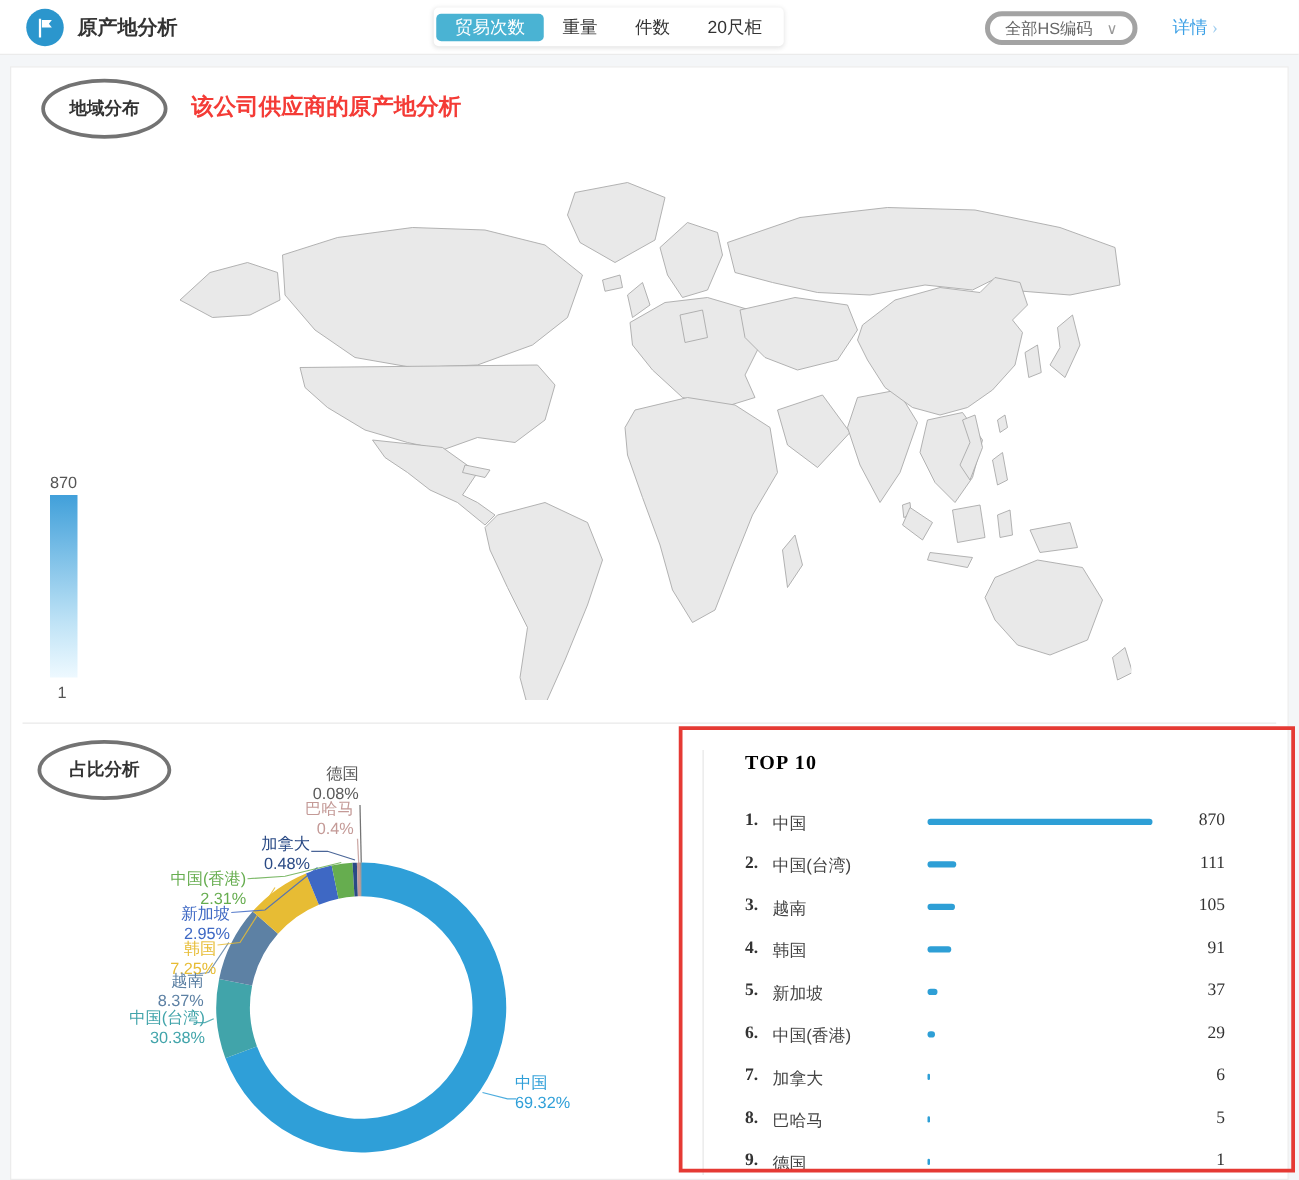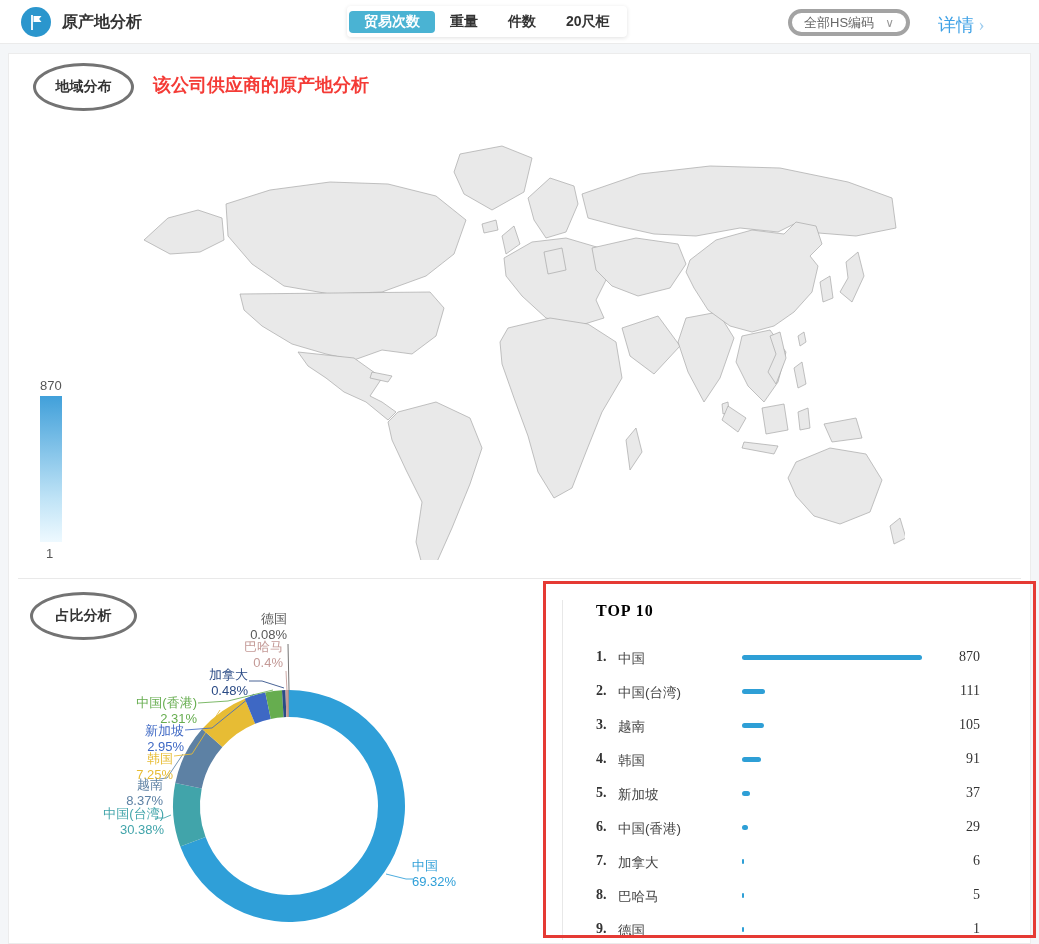--- a/index.html
+++ b/index.html
@@ -6,27 +6,27 @@
   html,body { width:1039px; height:944px; overflow:hidden;
     font-family:"Liberation Sans","DejaVu Sans",sans-serif; background:#f4f6f8; color:#333; }
 
   
   #header { position:absolute; left:0; top:0; width:1039px; height:44px; background:#fff; border-bottom:1px solid #ebebeb; }
   #logo { position:absolute; left:21px; top:7px; width:30px; height:30px; border-radius:50%; background:#2b96cd; }
   #logo svg { position:absolute; left:5px; top:5px; }
   #page-title { position:absolute; left:62px; top:12px; font-size:16px; font-weight:bold; color:#333; }
   #tab-group { position:absolute; left:347px; top:6px; height:31px; display:flex; align-items:center;
     background:#fff; border-radius:4px; box-shadow:0 1px 4px rgba(0,0,0,.12); padding:2px; }
-  .tab { font-size:14px; color:#333; padding:2px 15px; cursor:pointer; white-space:nowrap;font-weight:bold; }
+  .tab { font-size:14px; color:#333; padding:2px 15px; cursor:pointer; white-space:nowrap; }
   .tab.active { background:#4ab3d3; color:#fff; border-radius:4px; }
   #hs-dropdown { position:absolute; left:788px; top:9px; width:122px; height:27px; background:#fff;
     border:4px solid #a3a3a3; border-radius:14px; display:flex; align-items:center; justify-content:space-between;
     padding:0 12px; font-size:13px; color:#666; cursor:pointer; }
   #hs-dropdown .chev { color:#999; font-size:12px; }
-  #detail-link { position:absolute; left:938px; top:13px; font-size:18px; color:#3ea1e6; cursor:pointer;font-family:Liberation Serif, serif; }
+  #detail-link { position:absolute; left:938px; top:13px; font-size:14px; color:#3ea1e6; cursor:pointer;font-family:Liberation Serif, serif; }
   #detail-link .chev { color:#9fcdef; }
 
   
   #main-card { position:absolute; left:8px; right:8px; top:53px; bottom:0; background:#fff; border:1px solid #ececec; }
   .red-oval { position:absolute; border:3px solid #737373; border-radius:50%; display:flex; align-items:center; justify-content:center; }
   .badge-text { font-size:14px; font-weight:bold; color:#333; }
   #region-note { position:absolute; left:153px; top:73px; font-size:18px; font-weight:bold; color:#f43b36; }
 
   
   #map-box { position:absolute; left:130px; top:140px; width:775px; height:420px; }

